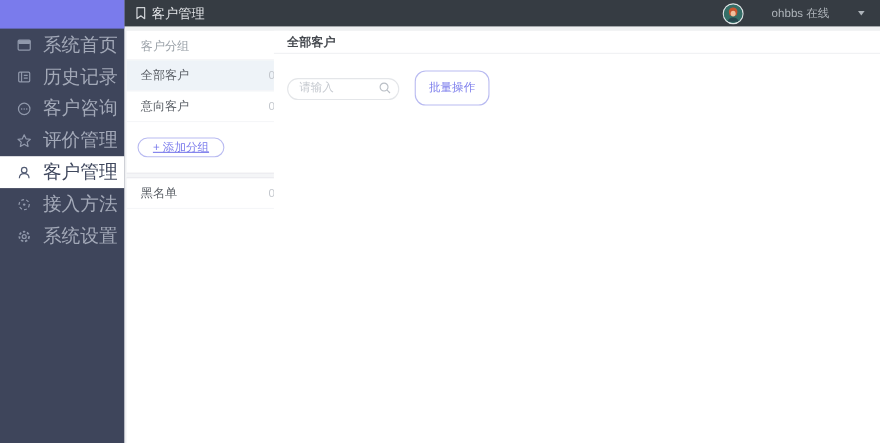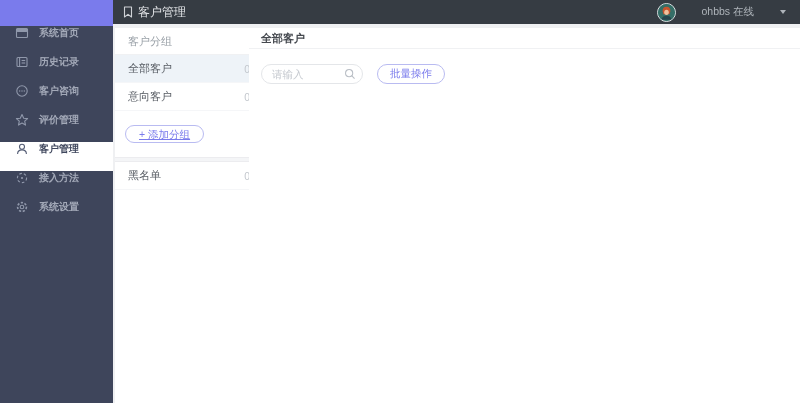--- a/index.html
+++ b/index.html
@@ -8,22 +8,22 @@
     position:relative; overflow:hidden;
     background:#eff0f2;
     font-family:"Liberation Sans","DejaVu Sans",sans-serif;
   }
   svg { display:block; }
 
   
   .sidebar { position:absolute; left:0; top:0; bottom:0; width:113px; background:#3e455b; z-index:2; }
   .logo-block { height:26px; background:#7a7bec; }
   .side-item {
-    height:29px; display:flex; align-items:flex-start;
-    color:#a3a9b8; font-size:10px; cursor:pointer;font-weight:bold;
+    height:29px; display:flex; align-items:center;
+    color:#a3a9b8; font-size:17px; cursor:pointer;
   }
   .side-item .icn { width:14px; height:14px; margin:0 10px 0 15px; color:#9098ab; flex:none; }
   .side-item.active { background:#ffffff; color:#40485e; }
   .side-item.active .icn { color:#535c74; }
   .icn svg { width:100%; height:100%; stroke:currentColor; fill:none; stroke-width:1.1; }
   .icn svg .fill { fill:currentColor; stroke:none; }
 
   
   .topbar {
     position:absolute; left:113px; right:0; top:0; height:24px;
@@ -52,32 +52,32 @@
   .add-group-btn {
     display:inline-block; height:18px; line-height:16px; padding:0 13px;
     border:1px solid #b9bbf1; border-radius:10px; background:#fff;
     color:#7a7bec; font-size:10.5px; cursor:pointer; font-family:inherit;text-decoration:underline;
   }
   .section-gap { height:5px; background:#f4f5f7; border-top:1px solid #ececef; border-bottom:1px solid #ececef; }
 
   
   .main-panel { position:absolute; left:249px; top:28px; right:0; bottom:0; background:#fff; }
   .main-header { height:21px; display:flex; align-items:center; padding-left:12px; font-size:11px; font-weight:bold; color:#45494f; border-bottom:1px solid #f0f1f3; }
-  .toolbar { display:flex; align-items:center; padding:15px 0 0 12px; }
+  .toolbar { display:flex; align-items:center; padding:15px 0 0 12px;font-family:Liberation Mono, monospace; }
   .search-box { position:relative; width:102px; height:20px; }
   .search-box input {
     width:100%; height:100%; border:1px solid #e4e6e9; border-radius:10px;
     padding:0 24px 0 10px; font-size:10.5px; color:#666; outline:none; background:#fff;
     font-family:inherit;
   }
   .search-box input::placeholder { color:#c6cad0; }
   .search-ic { position:absolute; right:7px; top:4px; width:12px; height:12px; color:#b9bec5; cursor:pointer; }
   .search-ic svg { width:100%; height:100%; stroke:currentColor; fill:none; stroke-width:1.2; }
   .batch-btn {
-    margin-left:14px; height:20px; padding:0 12px;
+    margin-left:14px; height:32px; padding:0 12px;
     border:1px solid #b9bbf1; border-radius:10px; background:#fff;
     color:#7a7bec; font-size:10.5px; cursor:pointer; font-family:inherit;
   }
 </style>
 </head>
 <body>
 
 <div class="sidebar">
   <div class="logo-block"></div>
 

